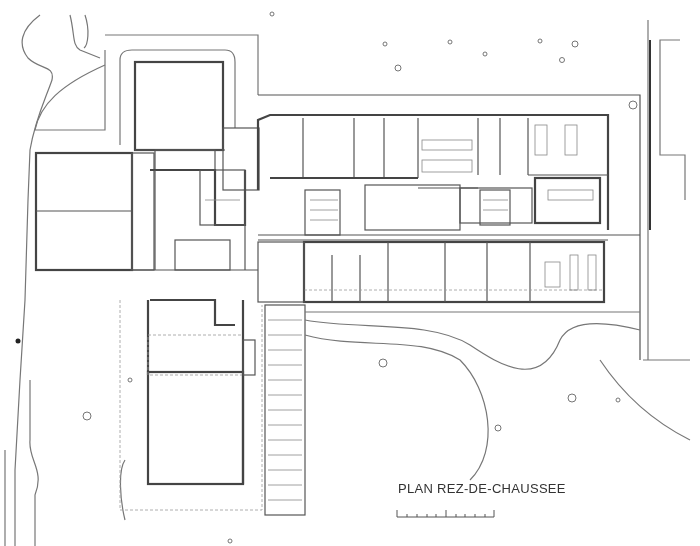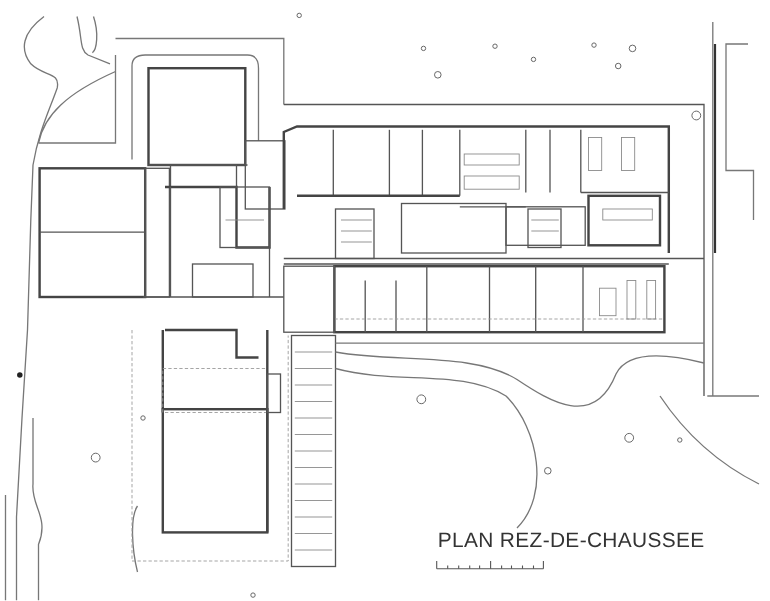--- a/index.html
+++ b/index.html
@@ -1,18 +1,18 @@
 <!DOCTYPE html>
 <html><head>
 <meta charset="utf-8">
 <style>
   html,body{margin:0;padding:0;background:#ffffff;}
   body{width:700px;height:546px;overflow:hidden;position:relative;font-family:"Liberation Sans",sans-serif;}
   #plan{position:absolute;left:0;top:0;width:700px;height:546px;}
-  .title{position:absolute;left:398px;top:481px;font-size:19px;letter-spacing:0.3px;color:#333;font-family:"Liberation Sans",sans-serif;}
+  .title{position:absolute;left:398px;top:481px;font-size:13px;letter-spacing:0.3px;color:#333;font-family:"Liberation Sans",sans-serif;}
   .w{stroke:#444;fill:none;stroke-width:2.2;}
   .wt{stroke:#555;fill:none;stroke-width:1.2;}
   .th{stroke:#888;fill:none;stroke-width:0.8;}
   .ds{stroke:#999;fill:none;stroke-width:0.8;stroke-dasharray:3 2;}
   .site{stroke:#777;fill:none;stroke-width:1.2;}
   .circ{stroke:#666;fill:none;stroke-width:0.9;}
 </style>
 </head>
 <body>
 

